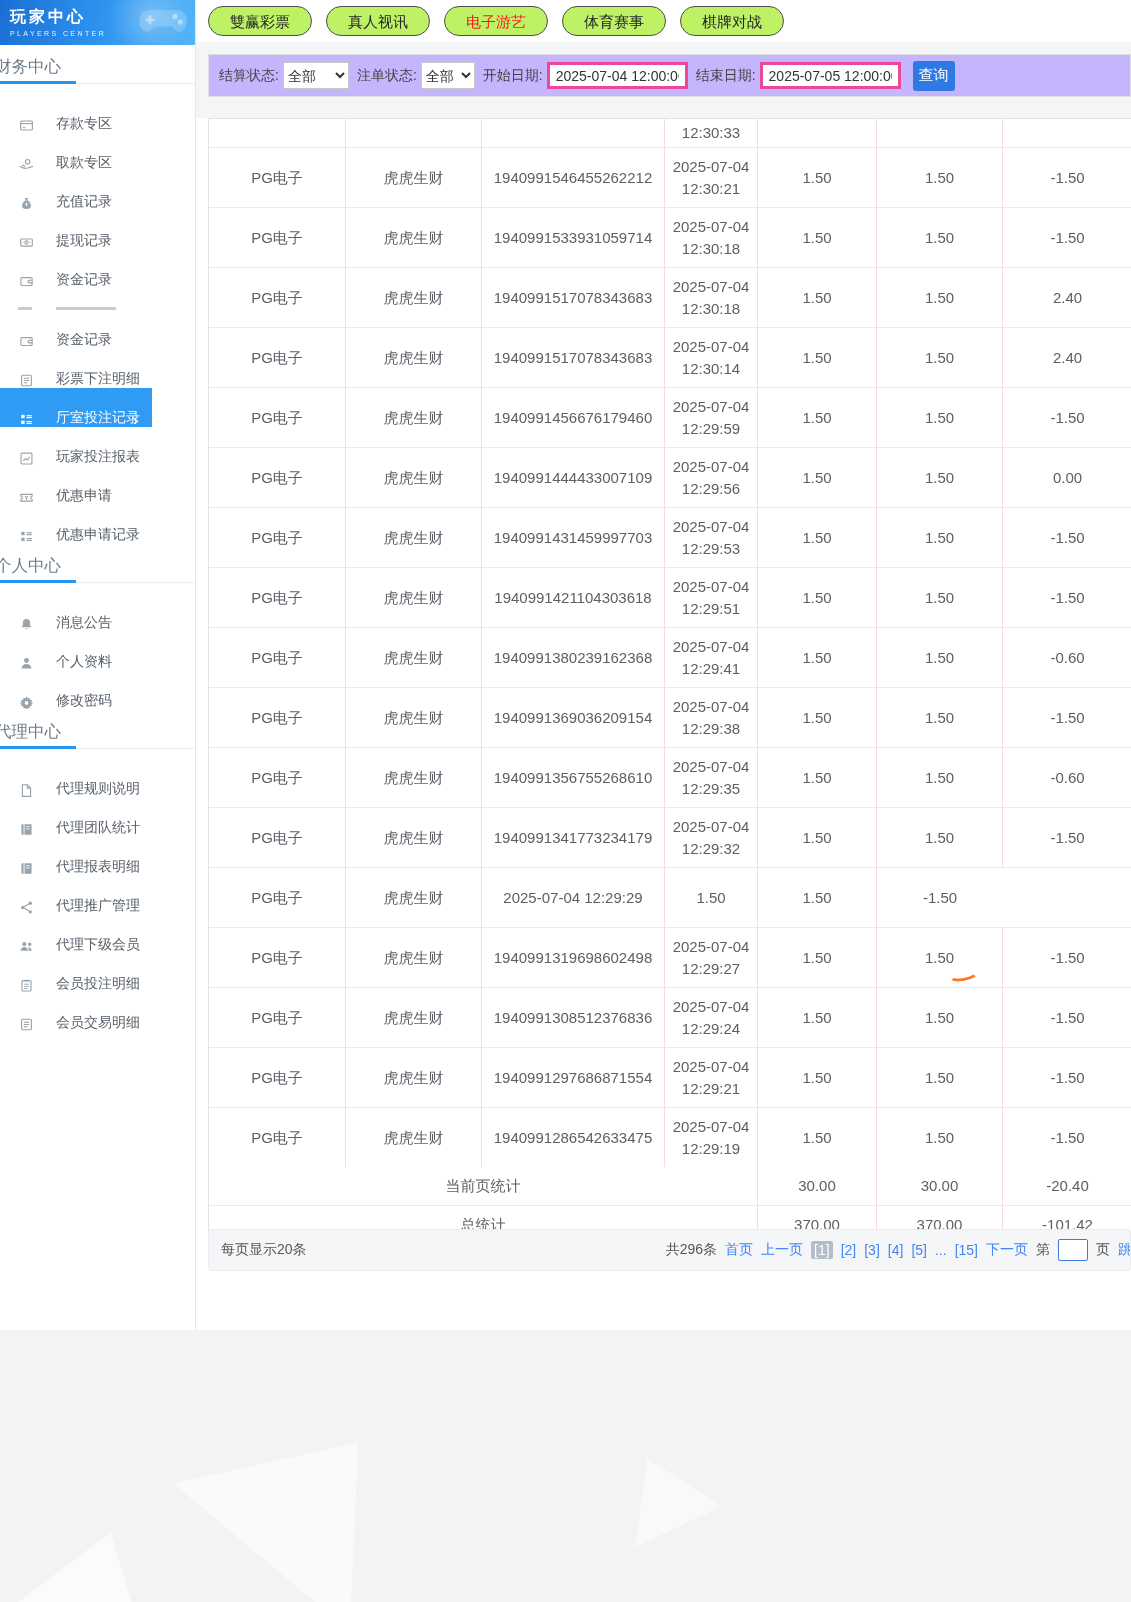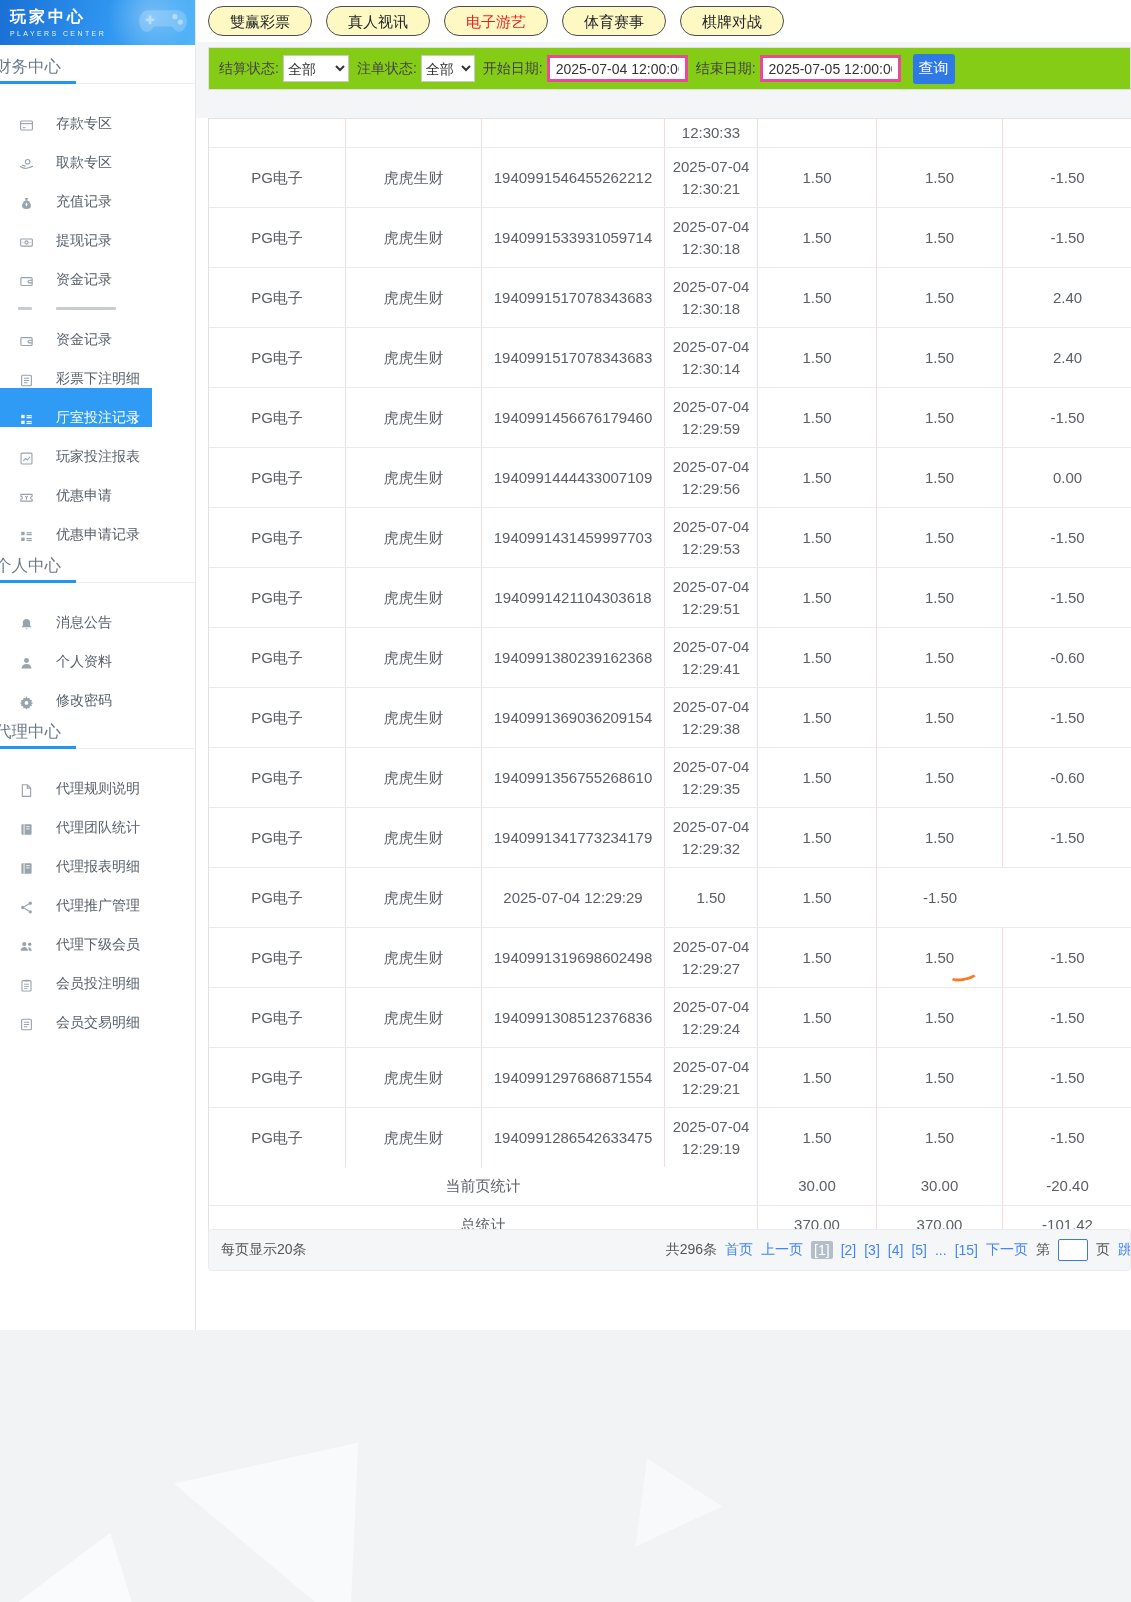--- a/index.html
+++ b/index.html
@@ -41,27 +41,27 @@
   .side-item.clipped .bar { display:inline-block; height:3px; background:#c6ccd2; border-radius:1px; }
   .side-item.clipped .bar1 { width:14px; }
   .side-item.clipped .bar2 { width:60px; margin-left:24px; }
   
   .topbar {
     position:absolute; left:196px; top:0; width:935px; height:42px; background:#fff;
     display:flex; align-items:center; gap:14px; padding-left:12px; z-index:2;
   }
   .pill {
     height:30px; line-height:27px; padding:0 21px; border:1.5px solid #4a4d52;
-    border-radius:16px; font-size:15px; color:#23262a; background:#fef9c3; cursor:pointer;
+    border-radius:16px; font-size:15px; color:#23262a; background:#bef264; cursor:pointer;
   }
   .pill.active { color:#f21c1c; }
   .gray-band { position:absolute; left:196px; top:42px; width:935px; height:76px; background:#f4f5f7; }
   
   .filter-panel {
-    position:absolute; left:208px; top:47px; width:923px; height:43px; background:#84cc16;
+    position:absolute; left:208px; top:54px; width:923px; height:43px; background:#c4b5fd;
     border:1px solid #e0e0e0; display:flex; align-items:center; padding:0 10px; font-size:14px; color:#444; z-index:2;
   }
   .filter-panel .lbl { margin:0 4px 0 8px; white-space:nowrap; }
   .filter-panel select { height:27px; border:1px solid #c9c9c9; background:#fff; font-size:14px; color:#333; }
   .sel-settle { width:66px; }
   .sel-order { width:54px; }
   .filter-panel input[type=text] { height:27px; width:141px; border:3px solid #ec4899; font-size:14px; color:#333; padding:0 6px; }
   .btn-search {
     margin-left:12px; height:30px; padding:0 6px; background:#2e79e6; color:#fff;
     border:none; border-radius:3px; font-size:15px; cursor:pointer;

